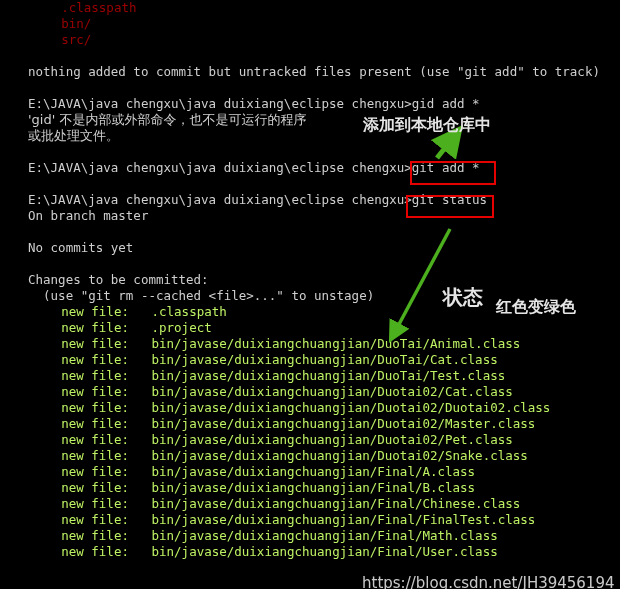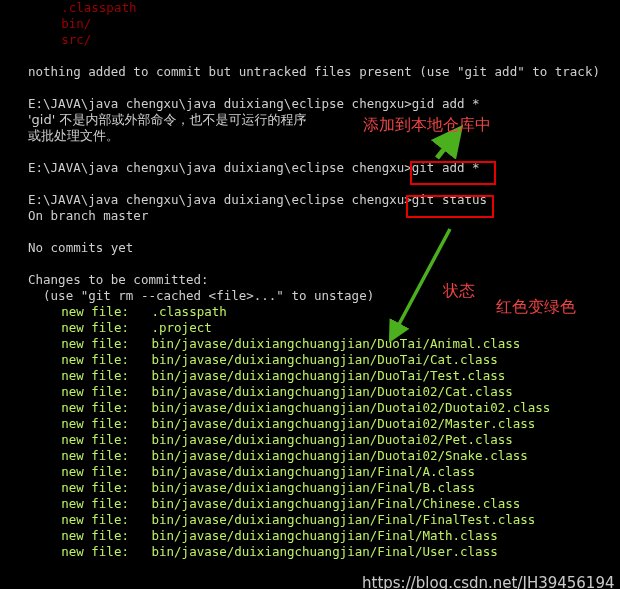--- a/index.html
+++ b/index.html
@@ -42,22 +42,22 @@
     font-size: 13px;
   }
 
   
   .anno {
     position: absolute;
     pointer-events: none;
   }
   .anno-text {
     font-family: "DejaVu Sans", "Liberation Sans", sans-serif;
-    font-weight: normal;
-    color: #ef4444;
+    font-weight: bold;
+    color: #e5e5e5;
     white-space: nowrap;
   }
   .box {
     position: absolute;
     border: 2px solid #e60000;
     box-sizing: border-box;
     background: transparent;
   }
   .watermark {
     position: absolute;
@@ -128,19 +128,19 @@
       </marker>
     </defs>
 
     <line x1="437" y1="158" x2="448" y2="144" stroke="#4caf1e" stroke-width="5" marker-end="url(#ahead)"></line>
 
     <line x1="450" y1="229" x2="397" y2="328" stroke="#4caf1e" stroke-width="3.5" marker-end="url(#ahead)"></line>
   </svg>
 
   <div class="anno anno-text" style="left:363px; top:117px; font-size:16px;">添加到本地仓库中</div>
 
-  <div class="anno anno-text" style="left:443px; top:283px; font-size:16px;">状态</div>
+  <div class="anno anno-text" style="left:443px; top:289px; font-size:20px;">状态</div>
 
   <div class="anno anno-text" style="left:496px; top:299px; font-size:16px;text-align:center;">红色变绿色</div>
 
   <div class="watermark" style="left:362px; top:559px;margin-top:16px;">https://blog.csdn.net/JH39456194</div>
 
 </div>
 
 </body></html>

